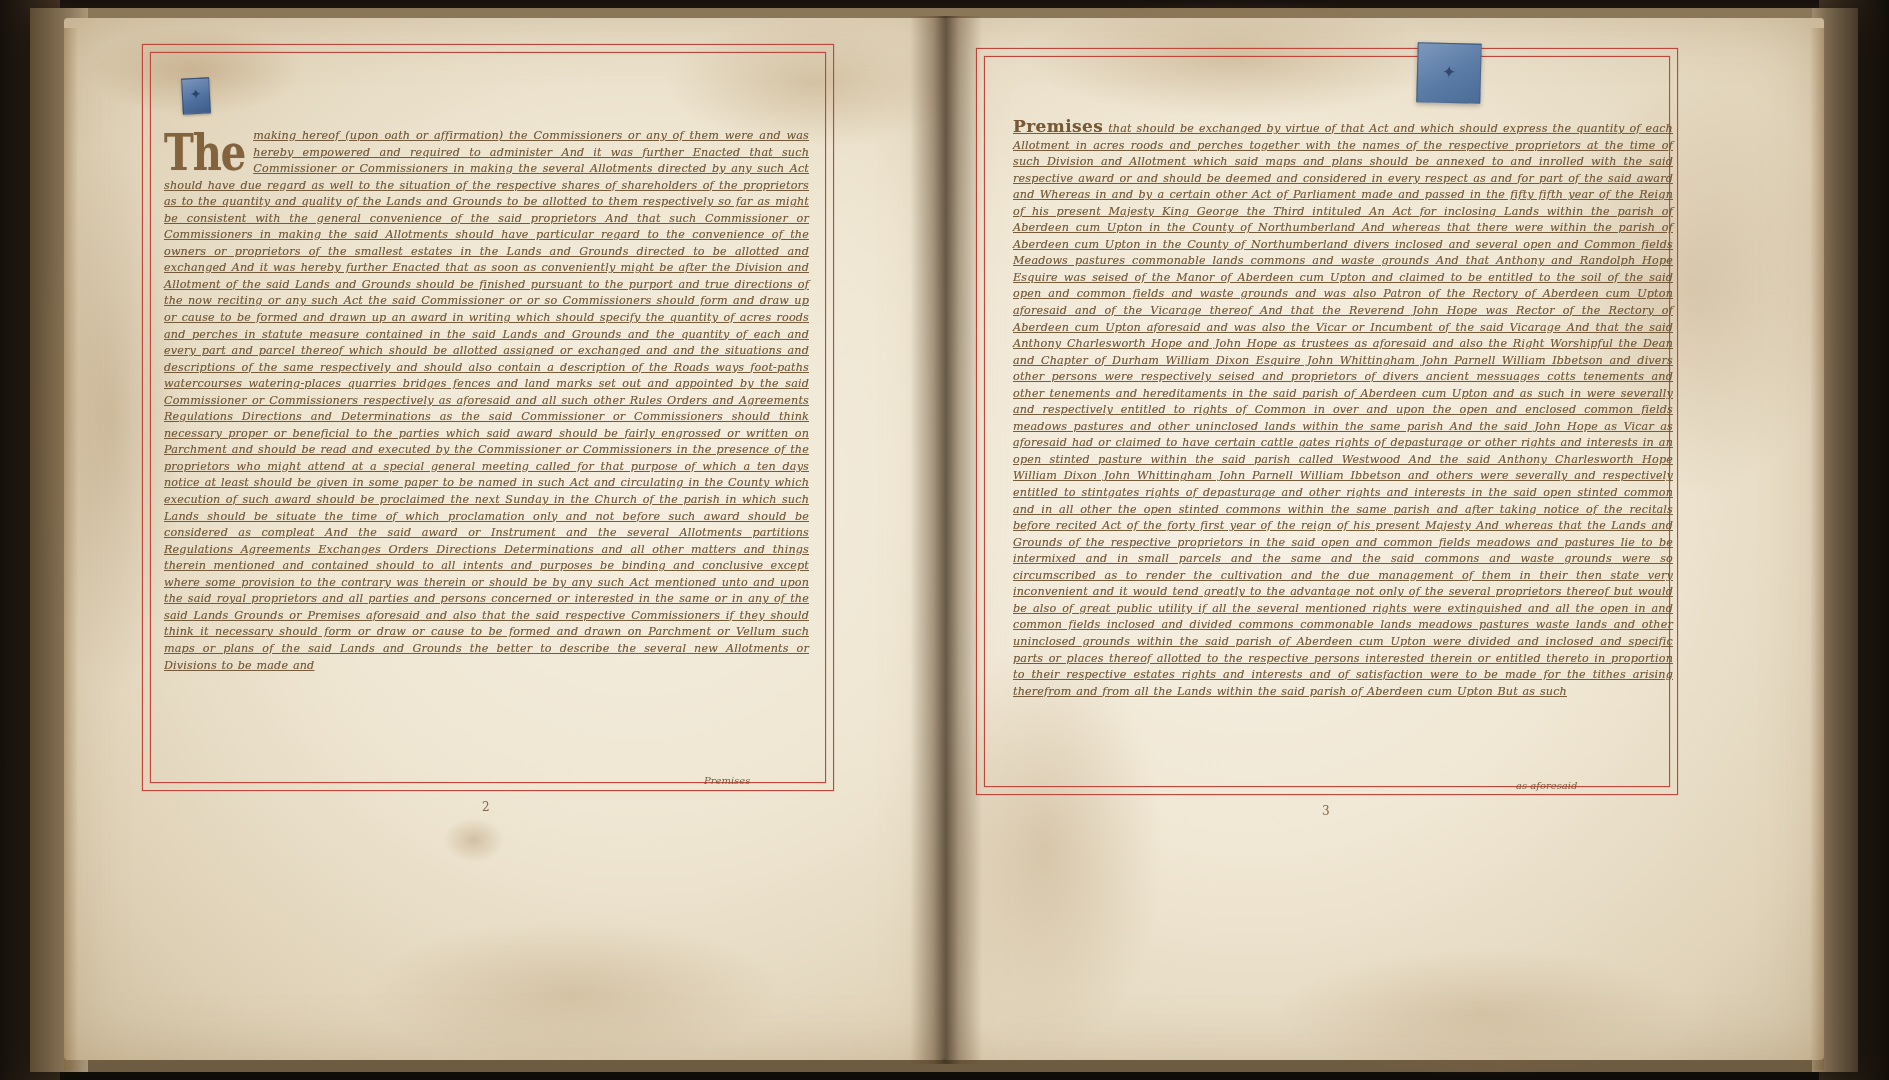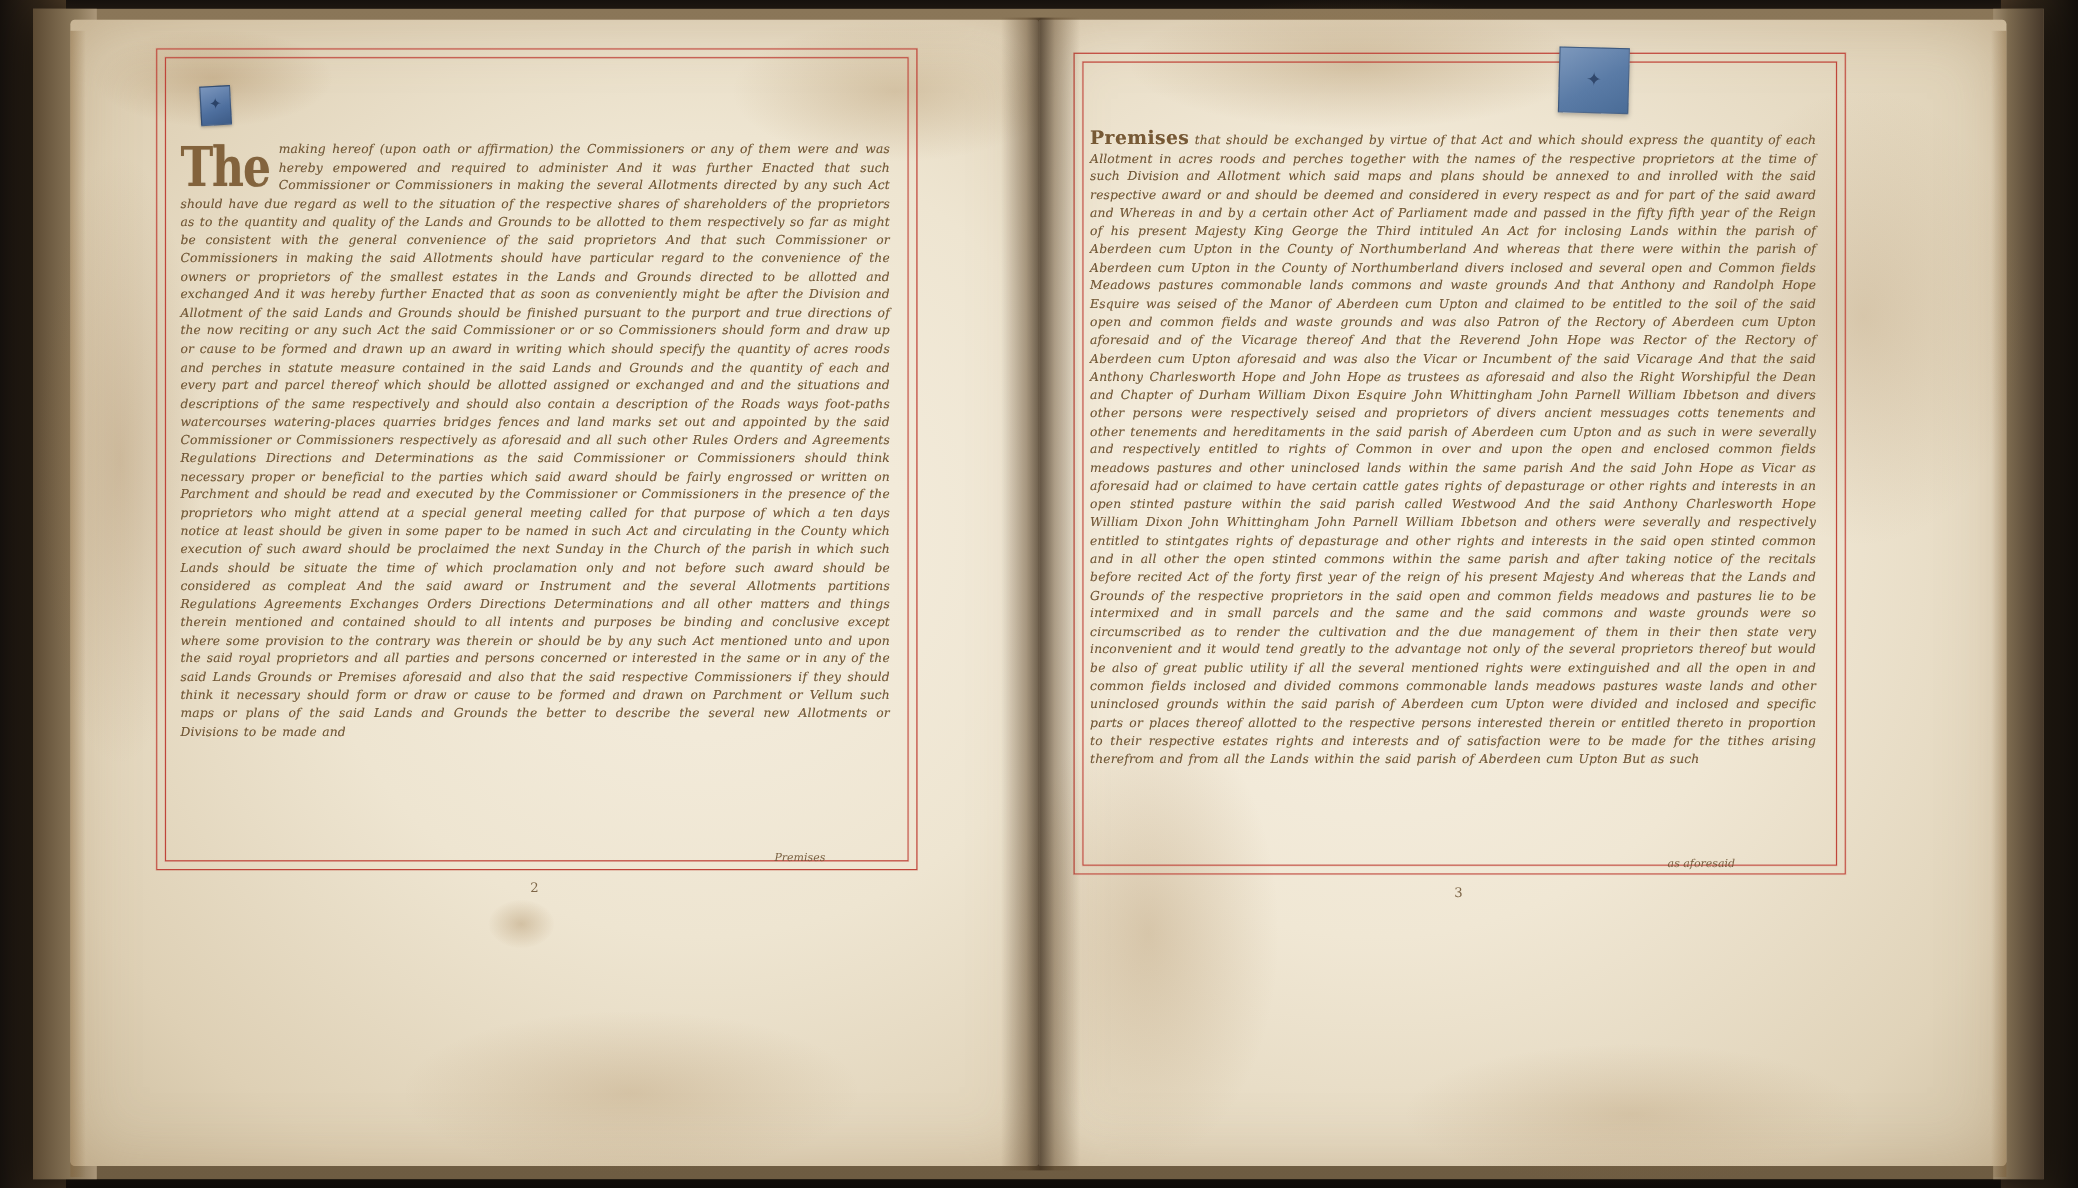--- a/index.html
+++ b/index.html
@@ -138,23 +138,24 @@
     color: #6a4f2c;
     font-family: "DejaVu Serif", serif;
     font-style: italic;
     font-size: 11.2px;
     line-height: 16.55px;
     letter-spacing: 0.15px;
     text-align: justify;
     word-spacing: 1px;
     opacity: 0.92;
     text-shadow: 0 0 0.6px rgba(90,62,30,0.45);
+    text-decoration: underline;
   }
   .textblock.left  { left: 100px; top: 110px; width: 645px; }
-  .textblock.right { left: 47px;  top: 100px; width: 660px; }
+  .textblock.right { left: 69px;  top: 100px; width: 660px; }
 
   .dropcap {
     float: left;
     font-family: "DejaVu Serif", serif;
     font-style: normal;
     font-weight: bold;
     font-size: 40px;
     line-height: 36px;
     color: #7b5a32;
     margin: 2px 8px 0 0;

